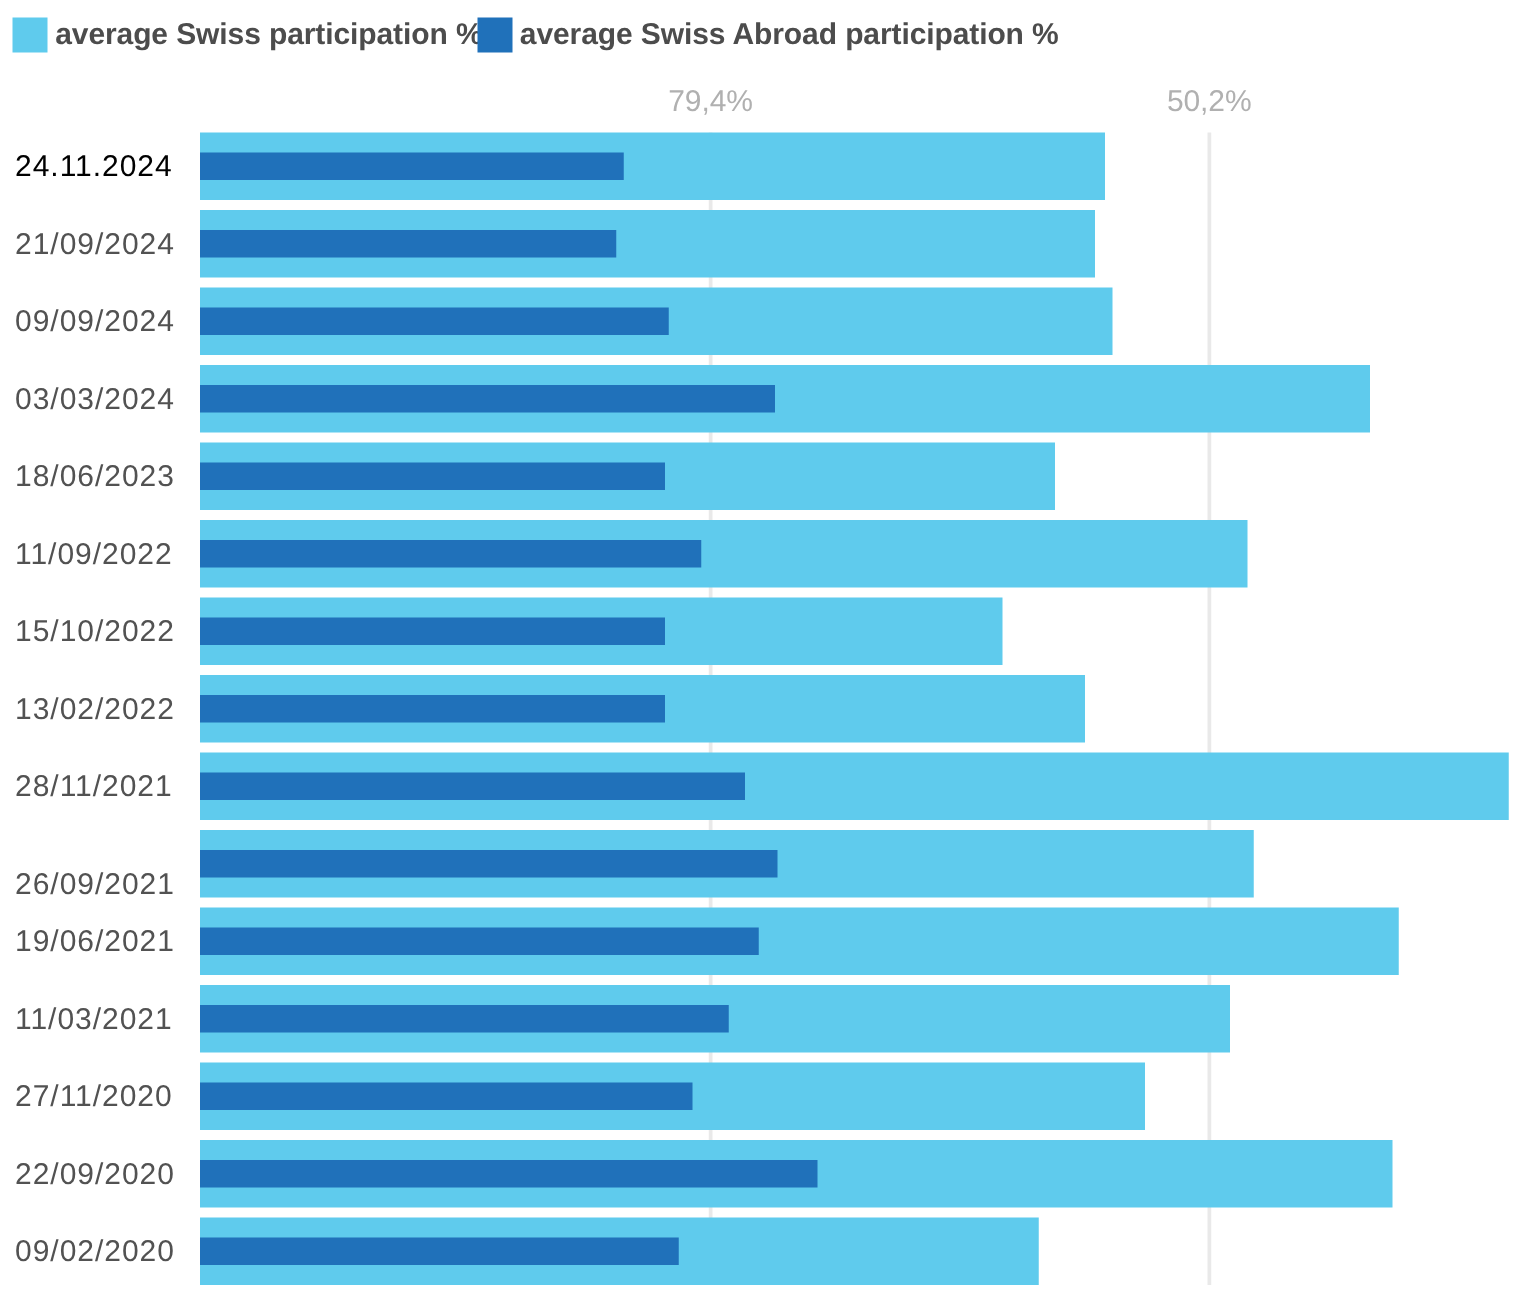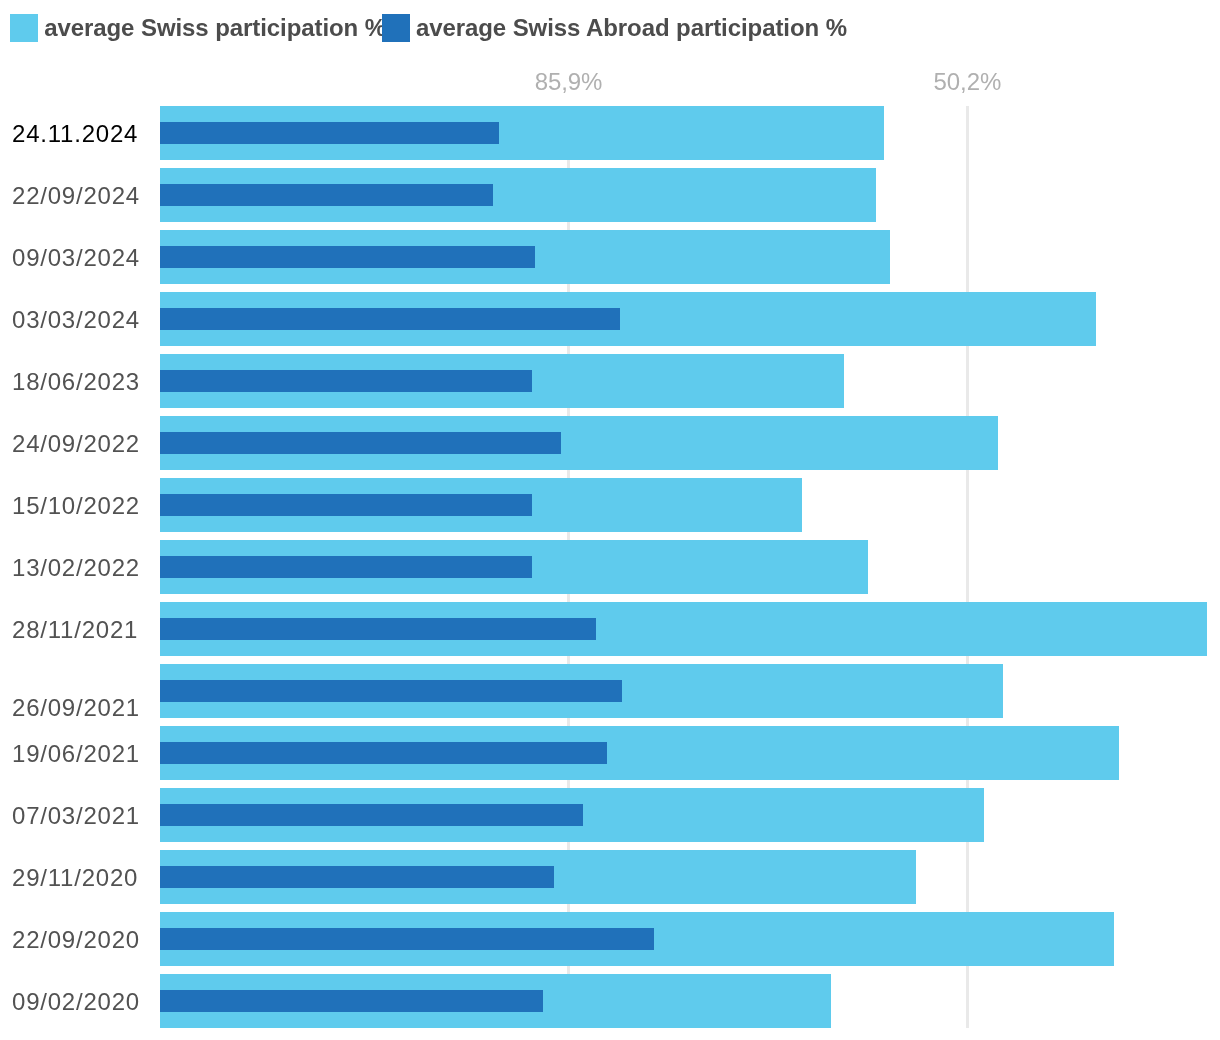--- a/index.html
+++ b/index.html
@@ -104,47 +104,47 @@
   </div>
 
   <div class="legend-item" style="left: 382px;">
     <span class="legend-swatch" style="background: rgb(32, 113, 186);"></span>
     <span class="legend-label">average Swiss Abroad participation %</span>
   </div>
 </div>
   <div class="plot">
   <div class="gridline" style="left: 567.259px; top: 106px; height: 922px;"></div>
 
-  <div class="tick-label" style="left: 568.459px; top: 68px;">85,9%</div>
+  <div class="tick-label" style="left: 568.459px; top: 68px;">79,4%</div>
 
   <div class="gridline" style="left: 966.167px; top: 106px; height: 922px;"></div>
 
   <div class="tick-label" style="left: 967.367px; top: 68px;">50,2%</div>
 
   <div class="row-label current" style="top: 119.5px;">24.11.2024</div>
   <div class="bar-outer" style="left: 160px; top: 106px; height: 54px; width: 723.825px; background: rgb(95, 203, 237);"></div>
   <div class="bar-inner" style="left: 160px; top: 122px; height: 22px; width: 339.394px; background: rgb(32, 113, 186);"></div>
 
-  <div class="row-label" style="top: 181.5px;">22/09/2024</div>
+  <div class="row-label" style="top: 181.5px;">21/09/2024</div>
   <div class="bar-outer" style="left: 160px; top: 168px; height: 54px; width: 715.783px; background: rgb(95, 203, 237);"></div>
   <div class="bar-inner" style="left: 160px; top: 184px; height: 22px; width: 332.959px; background: rgb(32, 113, 186);"></div>
 
-  <div class="row-label" style="top: 243.5px;">09/03/2024</div>
+  <div class="row-label" style="top: 243.5px;">09/09/2024</div>
   <div class="bar-outer" style="left: 160px; top: 230px; height: 54px; width: 730.259px; background: rgb(95, 203, 237);"></div>
   <div class="bar-inner" style="left: 160px; top: 246px; height: 22px; width: 374.781px; background: rgb(32, 113, 186);"></div>
 
   <div class="row-label" style="top: 305.5px;">03/03/2024</div>
   <div class="bar-outer" style="left: 160px; top: 292px; height: 54px; width: 936.147px; background: rgb(95, 203, 237);"></div>
   <div class="bar-inner" style="left: 160px; top: 308px; height: 22px; width: 460.031px; background: rgb(32, 113, 186);"></div>
 
   <div class="row-label" style="top: 367.5px;">18/06/2023</div>
   <div class="bar-outer" style="left: 160px; top: 354px; height: 54px; width: 683.612px; background: rgb(95, 203, 237);"></div>
   <div class="bar-inner" style="left: 160px; top: 370px; height: 22px; width: 371.563px; background: rgb(32, 113, 186);"></div>
 
-  <div class="row-label" style="top: 429.5px;">24/09/2022</div>
+  <div class="row-label" style="top: 429.5px;">11/09/2022</div>
   <div class="bar-outer" style="left: 160px; top: 416px; height: 54px; width: 838.029px; background: rgb(95, 203, 237);"></div>
   <div class="bar-inner" style="left: 160px; top: 432px; height: 22px; width: 400.517px; background: rgb(32, 113, 186);"></div>
 
   <div class="row-label" style="top: 491.5px;">15/10/2022</div>
   <div class="bar-outer" style="left: 160px; top: 478px; height: 54px; width: 641.792px; background: rgb(95, 203, 237);"></div>
   <div class="bar-inner" style="left: 160px; top: 494px; height: 22px; width: 371.563px; background: rgb(32, 113, 186);"></div>
 
   <div class="row-label" style="top: 553.5px;">13/02/2022</div>
   <div class="bar-outer" style="left: 160px; top: 540px; height: 54px; width: 707.74px; background: rgb(95, 203, 237);"></div>
   <div class="bar-inner" style="left: 160px; top: 556px; height: 22px; width: 371.563px; background: rgb(32, 113, 186);"></div>
@@ -154,25 +154,25 @@
   <div class="bar-inner" style="left: 160px; top: 618px; height: 22px; width: 435.904px; background: rgb(32, 113, 186);"></div>
 
   <div class="row-label" style="top: 677.5px; margin-top: 16px;">26/09/2021</div>
   <div class="bar-outer" style="left: 160px; top: 664px; height: 54px; width: 842.854px; background: rgb(95, 203, 237);"></div>
   <div class="bar-inner" style="left: 160px; top: 680px; height: 22px; width: 461.639px; background: rgb(32, 113, 186);"></div>
 
   <div class="row-label" style="top: 739.5px;">19/06/2021</div>
   <div class="bar-outer" style="left: 160px; top: 726px; height: 54px; width: 958.666px; background: rgb(95, 203, 237);"></div>
   <div class="bar-inner" style="left: 160px; top: 742px; height: 22px; width: 447.163px; background: rgb(32, 113, 186);"></div>
 
-  <div class="row-label" style="top: 801.5px;">07/03/2021</div>
+  <div class="row-label" style="top: 801.5px;">11/03/2021</div>
   <div class="bar-outer" style="left: 160px; top: 788px; height: 54px; width: 823.552px; background: rgb(95, 203, 237);"></div>
   <div class="bar-inner" style="left: 160px; top: 804px; height: 22px; width: 423.036px; background: rgb(32, 113, 186);"></div>
 
-  <div class="row-label" style="top: 863.5px;">29/11/2020</div>
+  <div class="row-label" style="top: 863.5px;">27/11/2020</div>
   <div class="bar-outer" style="left: 160px; top: 850px; height: 54px; width: 755.995px; background: rgb(95, 203, 237);"></div>
   <div class="bar-inner" style="left: 160px; top: 866px; height: 22px; width: 394.082px; background: rgb(32, 113, 186);"></div>
 
   <div class="row-label" style="top: 925.5px;">22/09/2020</div>
   <div class="bar-outer" style="left: 160px; top: 912px; height: 54px; width: 953.841px; background: rgb(95, 203, 237);"></div>
   <div class="bar-inner" style="left: 160px; top: 928px; height: 22px; width: 493.81px; background: rgb(32, 113, 186);"></div>
 
   <div class="row-label" style="top: 987.5px;">09/02/2020</div>
   <div class="bar-outer" style="left: 160px; top: 974px; height: 54px; width: 670.745px; background: rgb(95, 203, 237);"></div>
   <div class="bar-inner" style="left: 160px; top: 990px; height: 22px; width: 382.823px; background: rgb(32, 113, 186);"></div>

